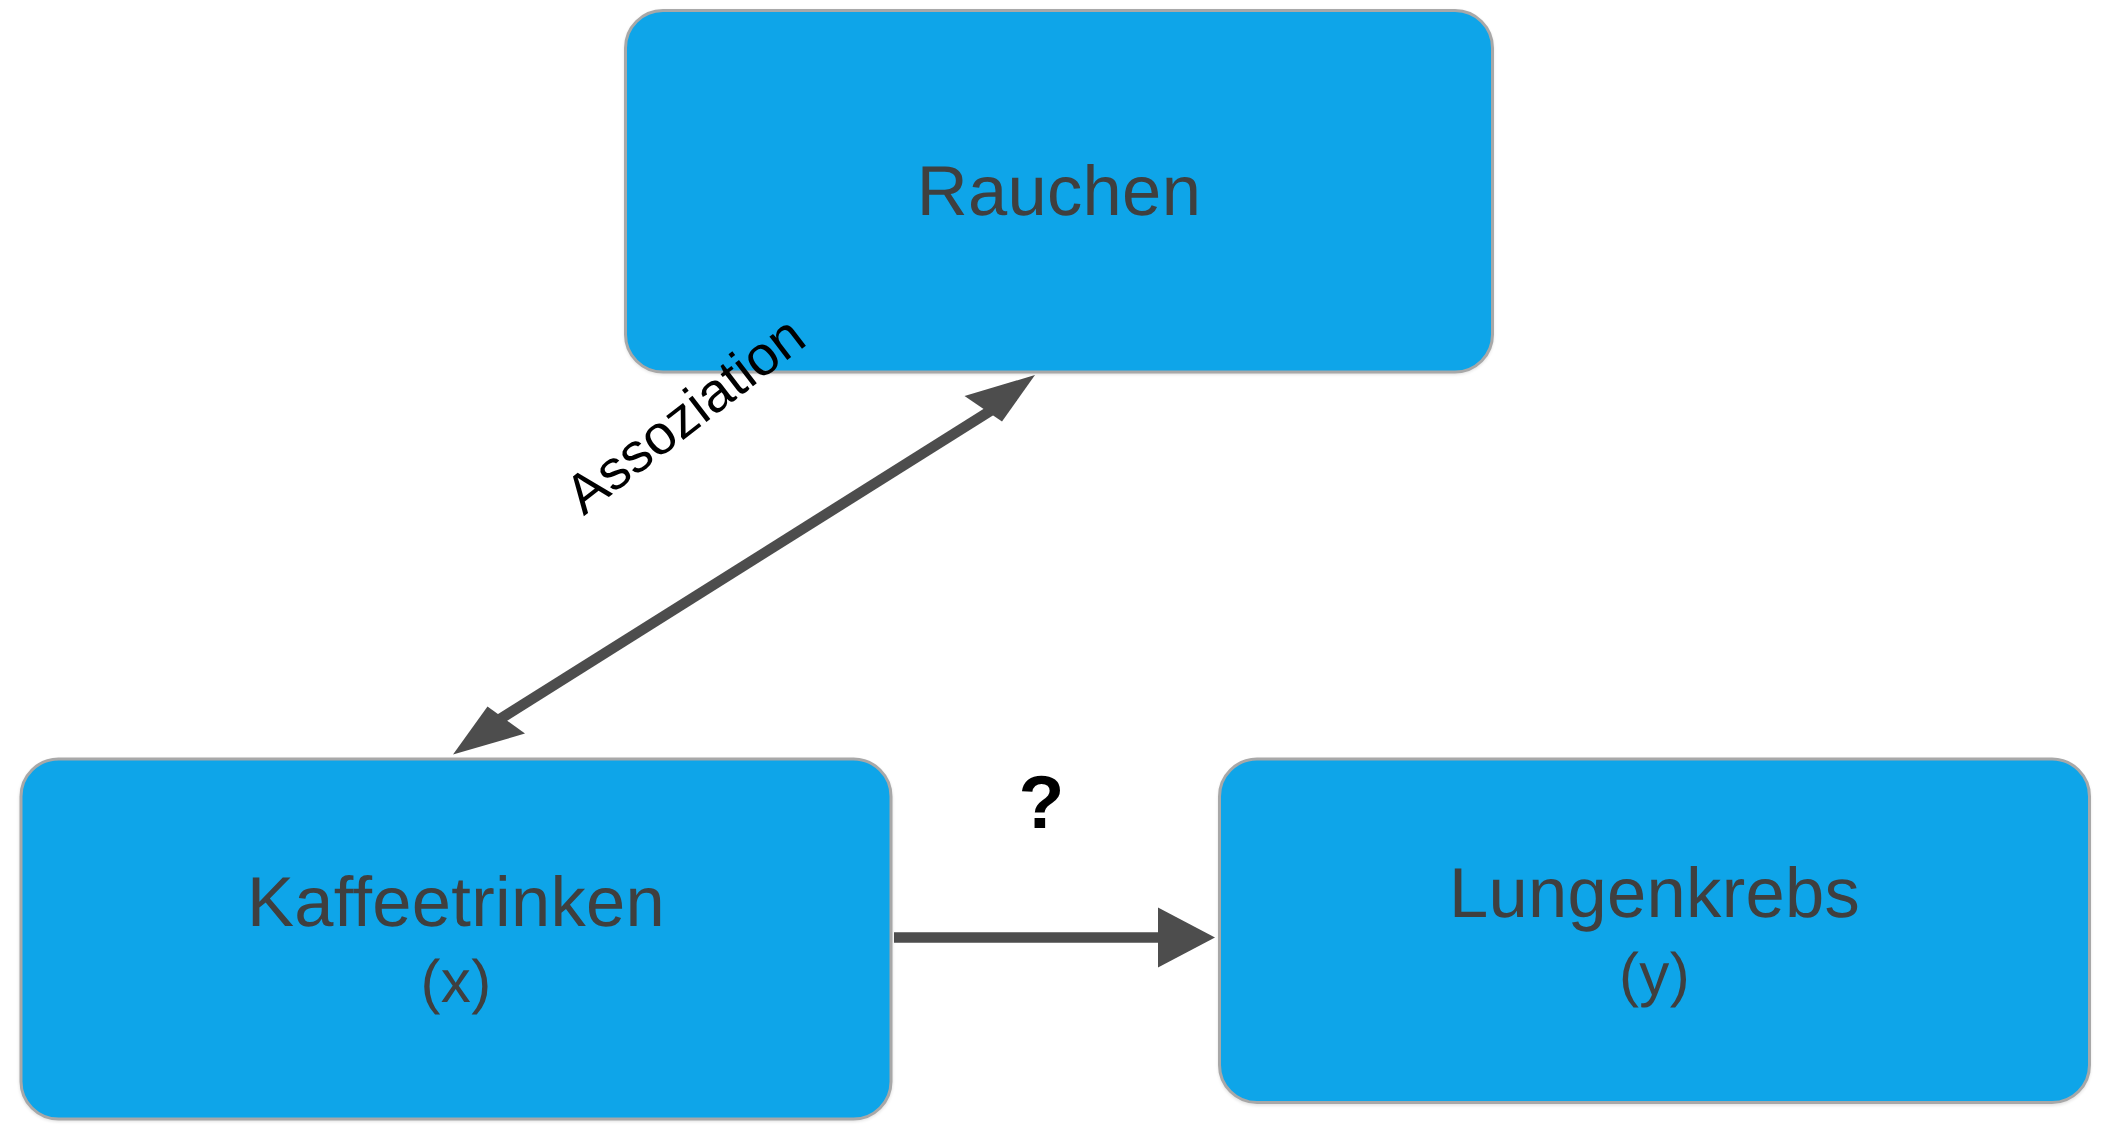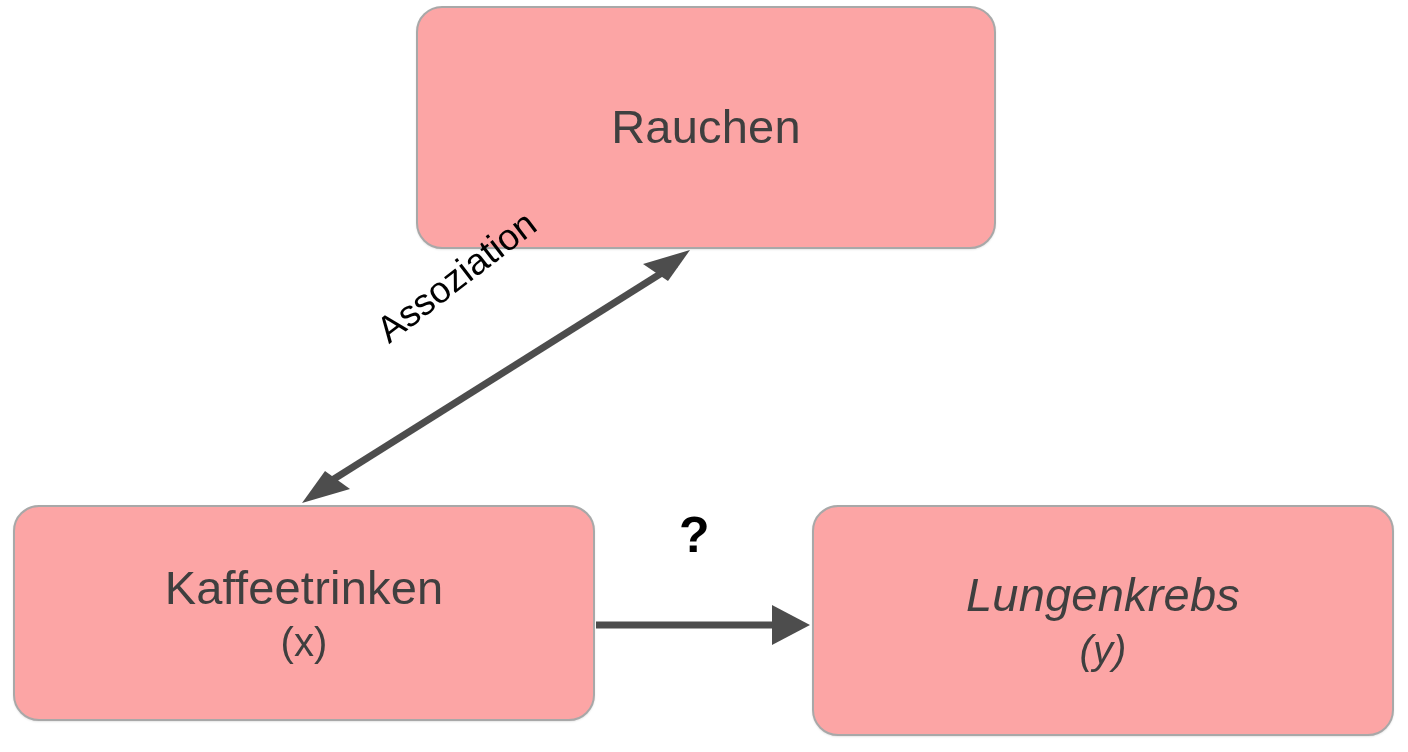--- a/index.html
+++ b/index.html
@@ -14,21 +14,21 @@
   #canvas {
     position: relative;
     width: 1408px;
     height: 752px;
     background: #ffffff;
     overflow: hidden;
   }
   .node {
     position: absolute;
     box-sizing: border-box;
-    background: #fca5a5;
+    background: #0ea5e9;
     border: 2px solid #a8a8a8;
     border-radius: 26px;
     display: flex;
     flex-direction: column;
     align-items: center;
     justify-content: center;
     color: #3f3f3f;
     box-shadow: 0 1px 2px rgba(0,0,0,0.10);
     text-align: center;
     line-height: 1.18;
@@ -46,28 +46,27 @@
   #node-confounder {
     left: 416px;
     top: 6px;
     width: 580px;
     height: 243px;
   }
   #node-exposure {
     left: 13px;
     top: 505px;
     width: 582px;
-    height: 216px;
+    height: 242px;
   }
   #node-outcome {
     left: 812px;
     top: 505px;
     width: 582px;
     height: 231px;
-    font-style: italic;
   }
   #node-confounder .line1 { margin-bottom: 2px; }
   #node-exposure .line1, #node-outcome .line1 { margin-bottom: 4px; }
 
   svg.edges {
     position: absolute;
     left: 0;
     top: 0;
     width: 1408px;
     height: 752px;

